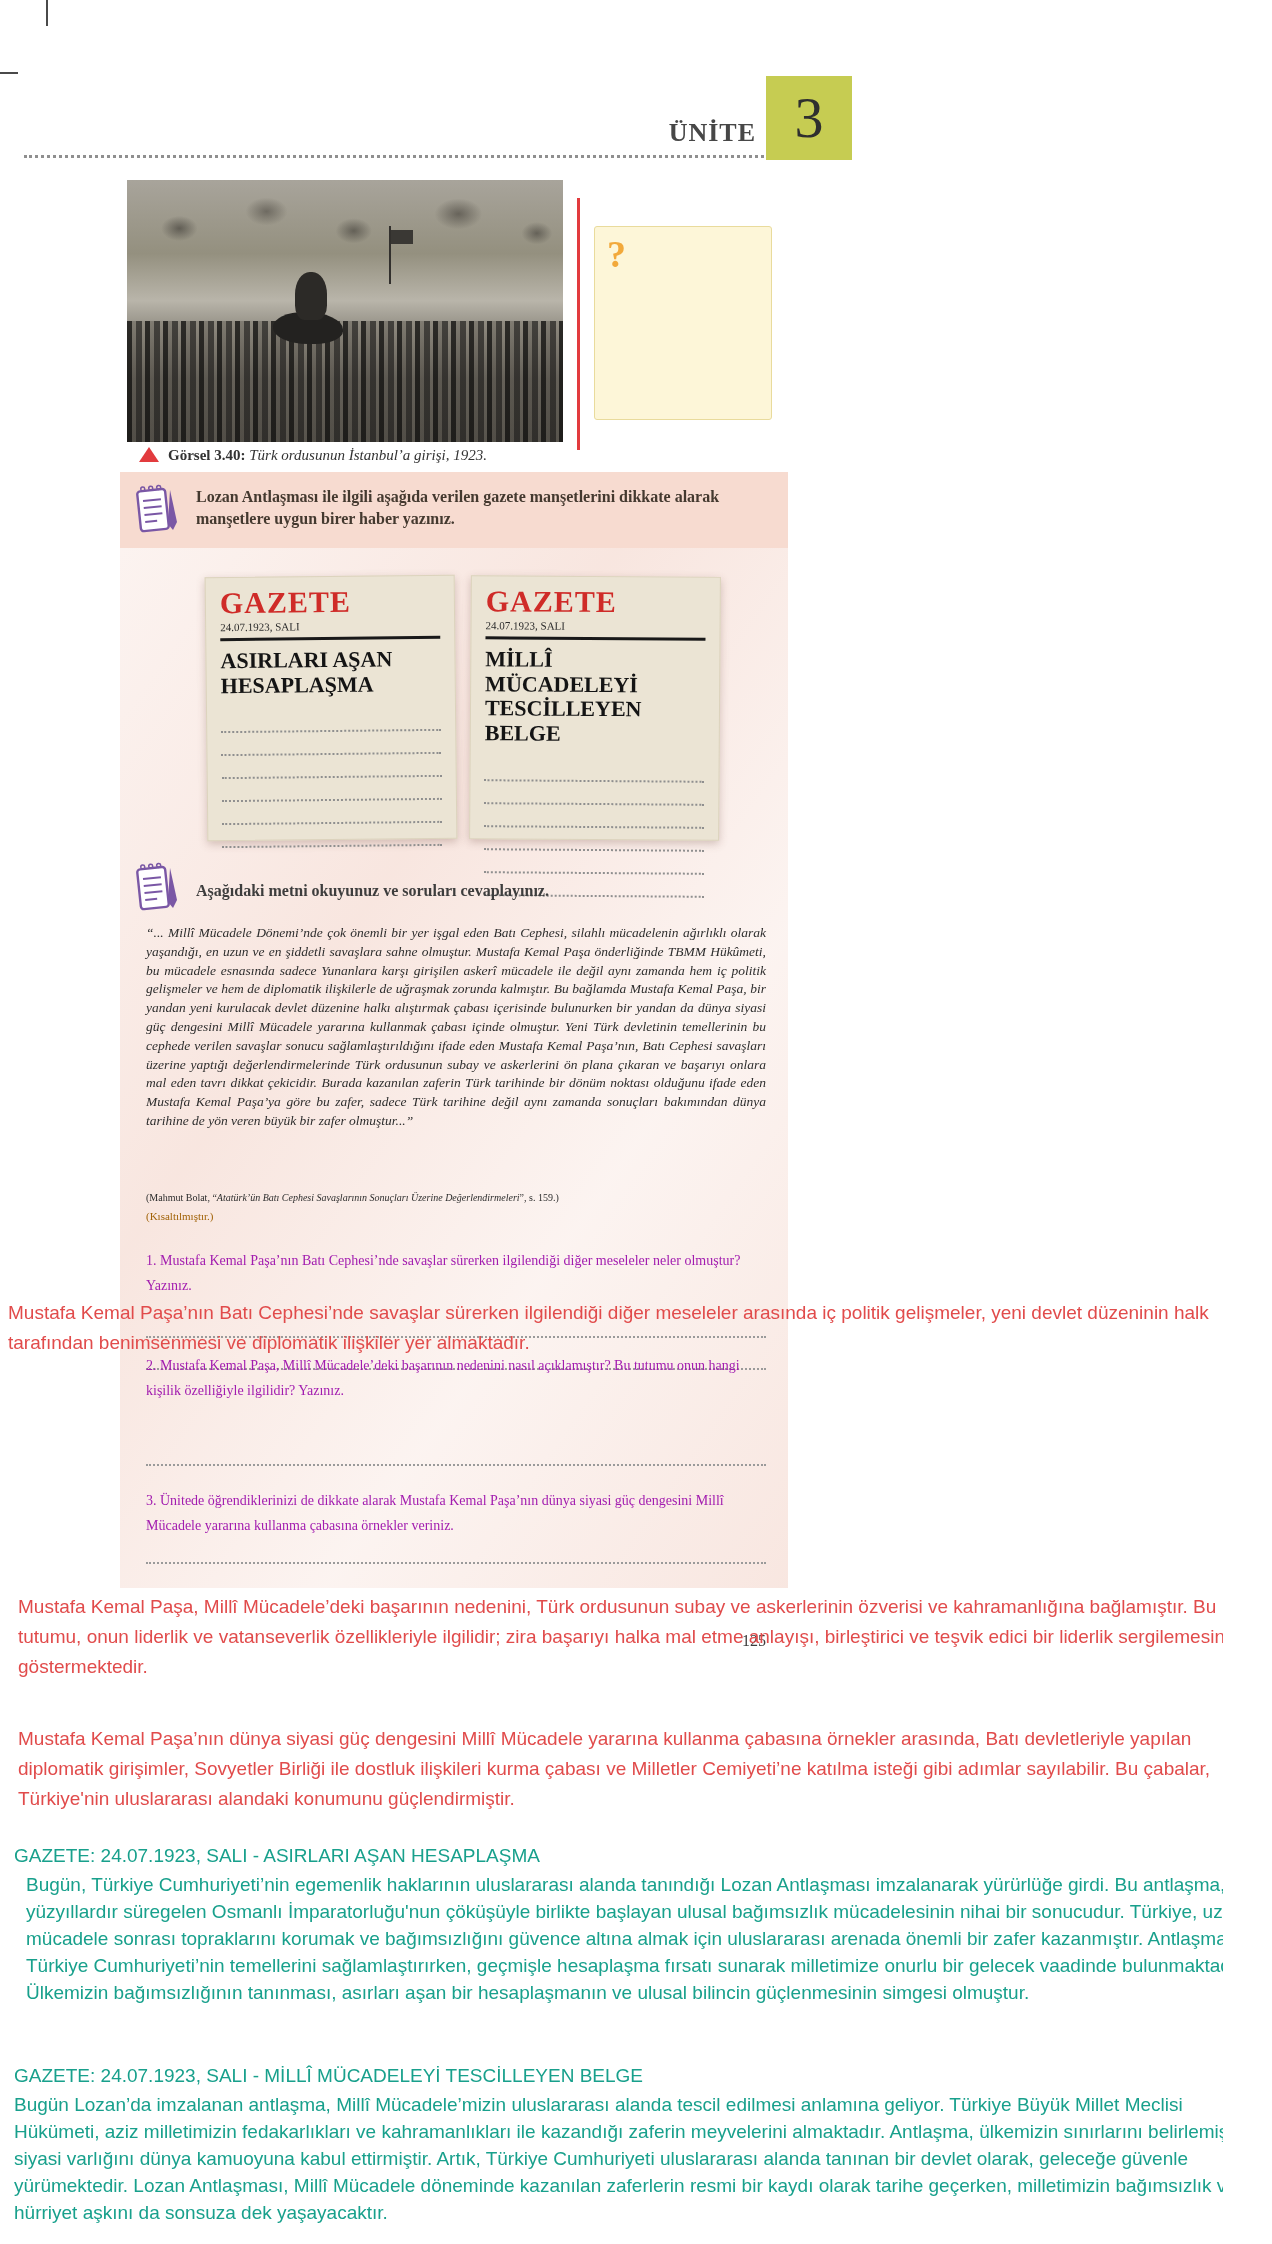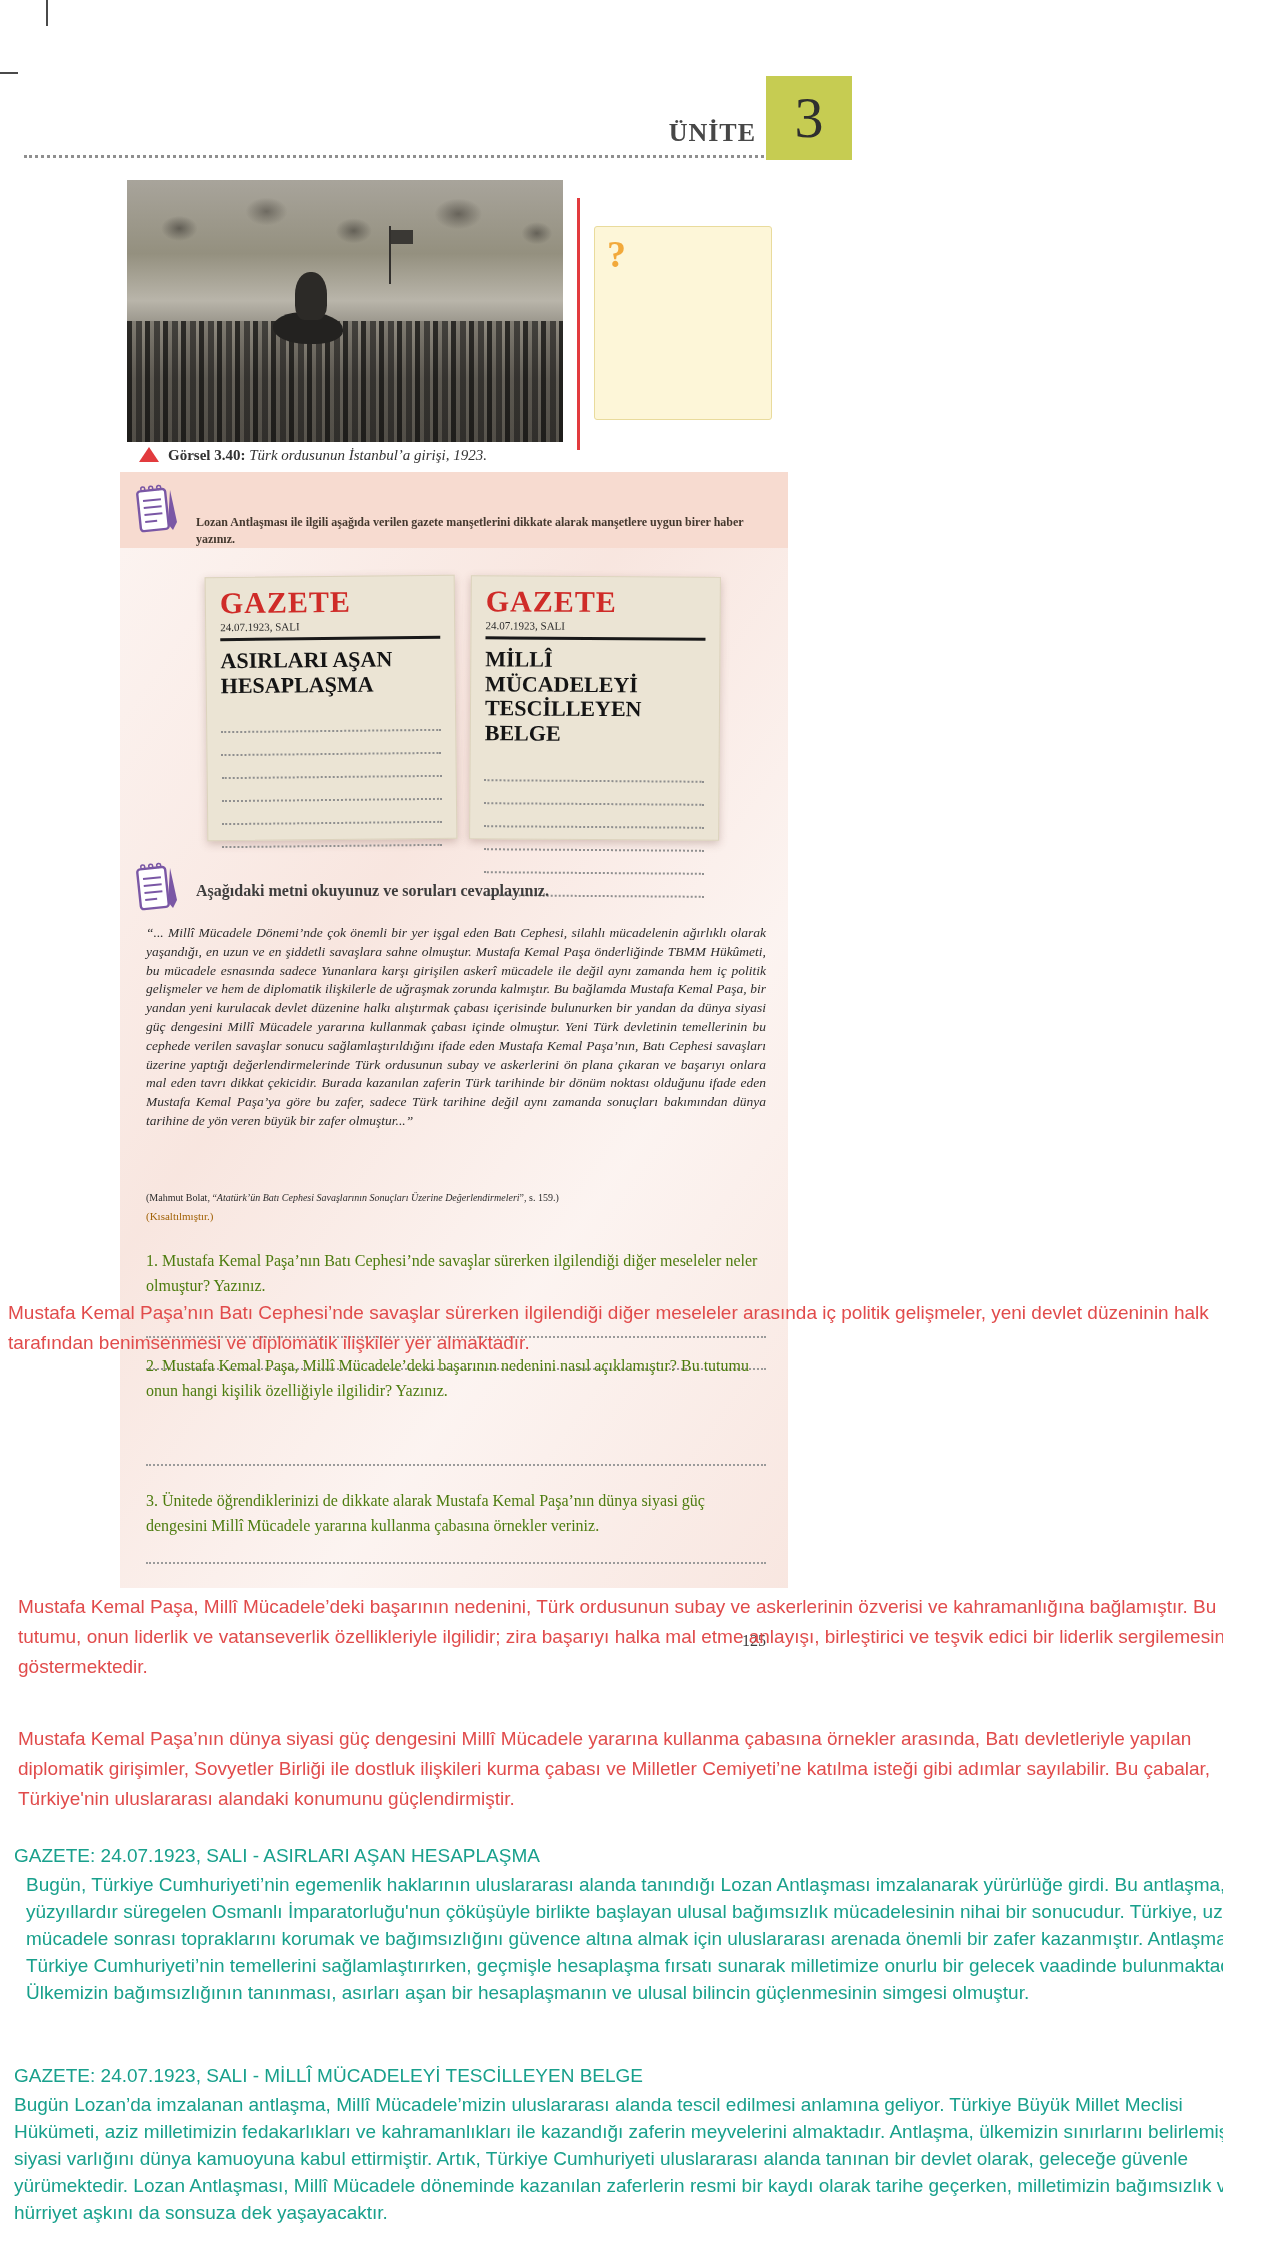--- a/index.html
+++ b/index.html
@@ -45,21 +45,21 @@
   
   .cap-tri { left:139px; top:447px; width:0; height:0; border-left:10px solid transparent; border-right:10px solid transparent; border-bottom:15px solid #e23b3e; }
   .caption { left:168px; top:447px; width:580px; font-size:15px; color:#333; }
   .caption .lbl { font-weight:bold; }
   .caption .txt { font-style:italic;margin-top:20px; }
 
   
   .panel { left:120px; top:472px; width:668px; height:1116px; background:#faece7;
     background-image: linear-gradient(125deg, rgba(255,255,255,.45) 0%, rgba(243,214,204,.28) 38%, rgba(255,255,255,.4) 68%, rgba(243,214,204,.25) 100%); }
   .band { left:120px; top:472px; width:668px; height:76px; background:#f7dbd0; }
-  .instr1 { left:196px; top:514px; width:566px; font-size:12px; font-weight:bold; line-height:1.4; color:#44392f; }
+  .instr1 { left:196px; top:486px; width:566px; font-size:16px; font-weight:bold; line-height:1.4; color:#44392f; }
   .npicon { width:46px; height:58px; }
   .npicon1 { left:134px; top:480px; }
   .npicon2 { left:134px; top:858px; }
 
   
   .np { width:250px; height:264px; background:#ebe4d4; border:1px solid #dcd3bd; box-shadow:0 3px 8px rgba(120,80,70,.3); padding:10px 14px; box-sizing:border-box; }
   .np1 { left:206px; top:576px; transform:rotate(-0.6deg); }
   .np2 { left:470px; top:576px; transform:rotate(0.4deg); }
   .np-mast { font-size:30px; font-weight:bold; color:#cf2b28; letter-spacing:1px; line-height:1; }
   .np-date { font-size:11px; color:#2c2c2c; margin-top:3px; }
@@ -67,21 +67,21 @@
   .np-head { font-size:22px; font-weight:bold; color:#141414; line-height:1.12; }
   .np-lines { margin-top:12px; }
   .np-lines i { display:block; height:21px; border-bottom:2px dotted #8f8f8f; }
 
   
   .instr2 { left:196px; top:882px; width:566px; font-size:16px; font-weight:bold; color:#3d3d3d; }
   .quote { left:146px; top:924px; width:620px; font-size:13.5px; font-style:italic; line-height:18.8px; text-align:justify; color:#2d2d2d; }
   .cite { left:146px; top:1188px; width:620px; font-size:10px; color:#2d2d2d; line-height:20px; }
   .cite .it { font-style:italic; }
   .cite-note { left:146px; top:1210px; width:620px; font-size:11px; color:#a16207; }
-  .question { left:146px; width:620px; font-size:16px; line-height:25px; color:#4d7c0f; }
+  .question { left:146px; width:620px; font-size:14px; line-height:25px; color:#a21caf; }
   .q1 { top:1248px; } .q2 { top:1353px; } .q3 { top:1488px; }
   .ansline { left:146px; width:620px; border-top:2px dotted #9a9a9a; }
   .al1 { top:1336px; } .al2 { top:1368px; } .al3 { top:1464px; } .al4 { top:1562px; }
 
   
   .typed { font-family:"Liberation Sans","DejaVu Sans",sans-serif; z-index:6; }
   .red { color:#e14b4b; font-size:19px; line-height:30px; }
   .ansr1 { left:8px;  top:1298px; width:1258px; }
   .ansr2 { left:18px; top:1592px; width:1248px; }
   .ansr3 { left:18px; top:1724px; width:1248px; }

